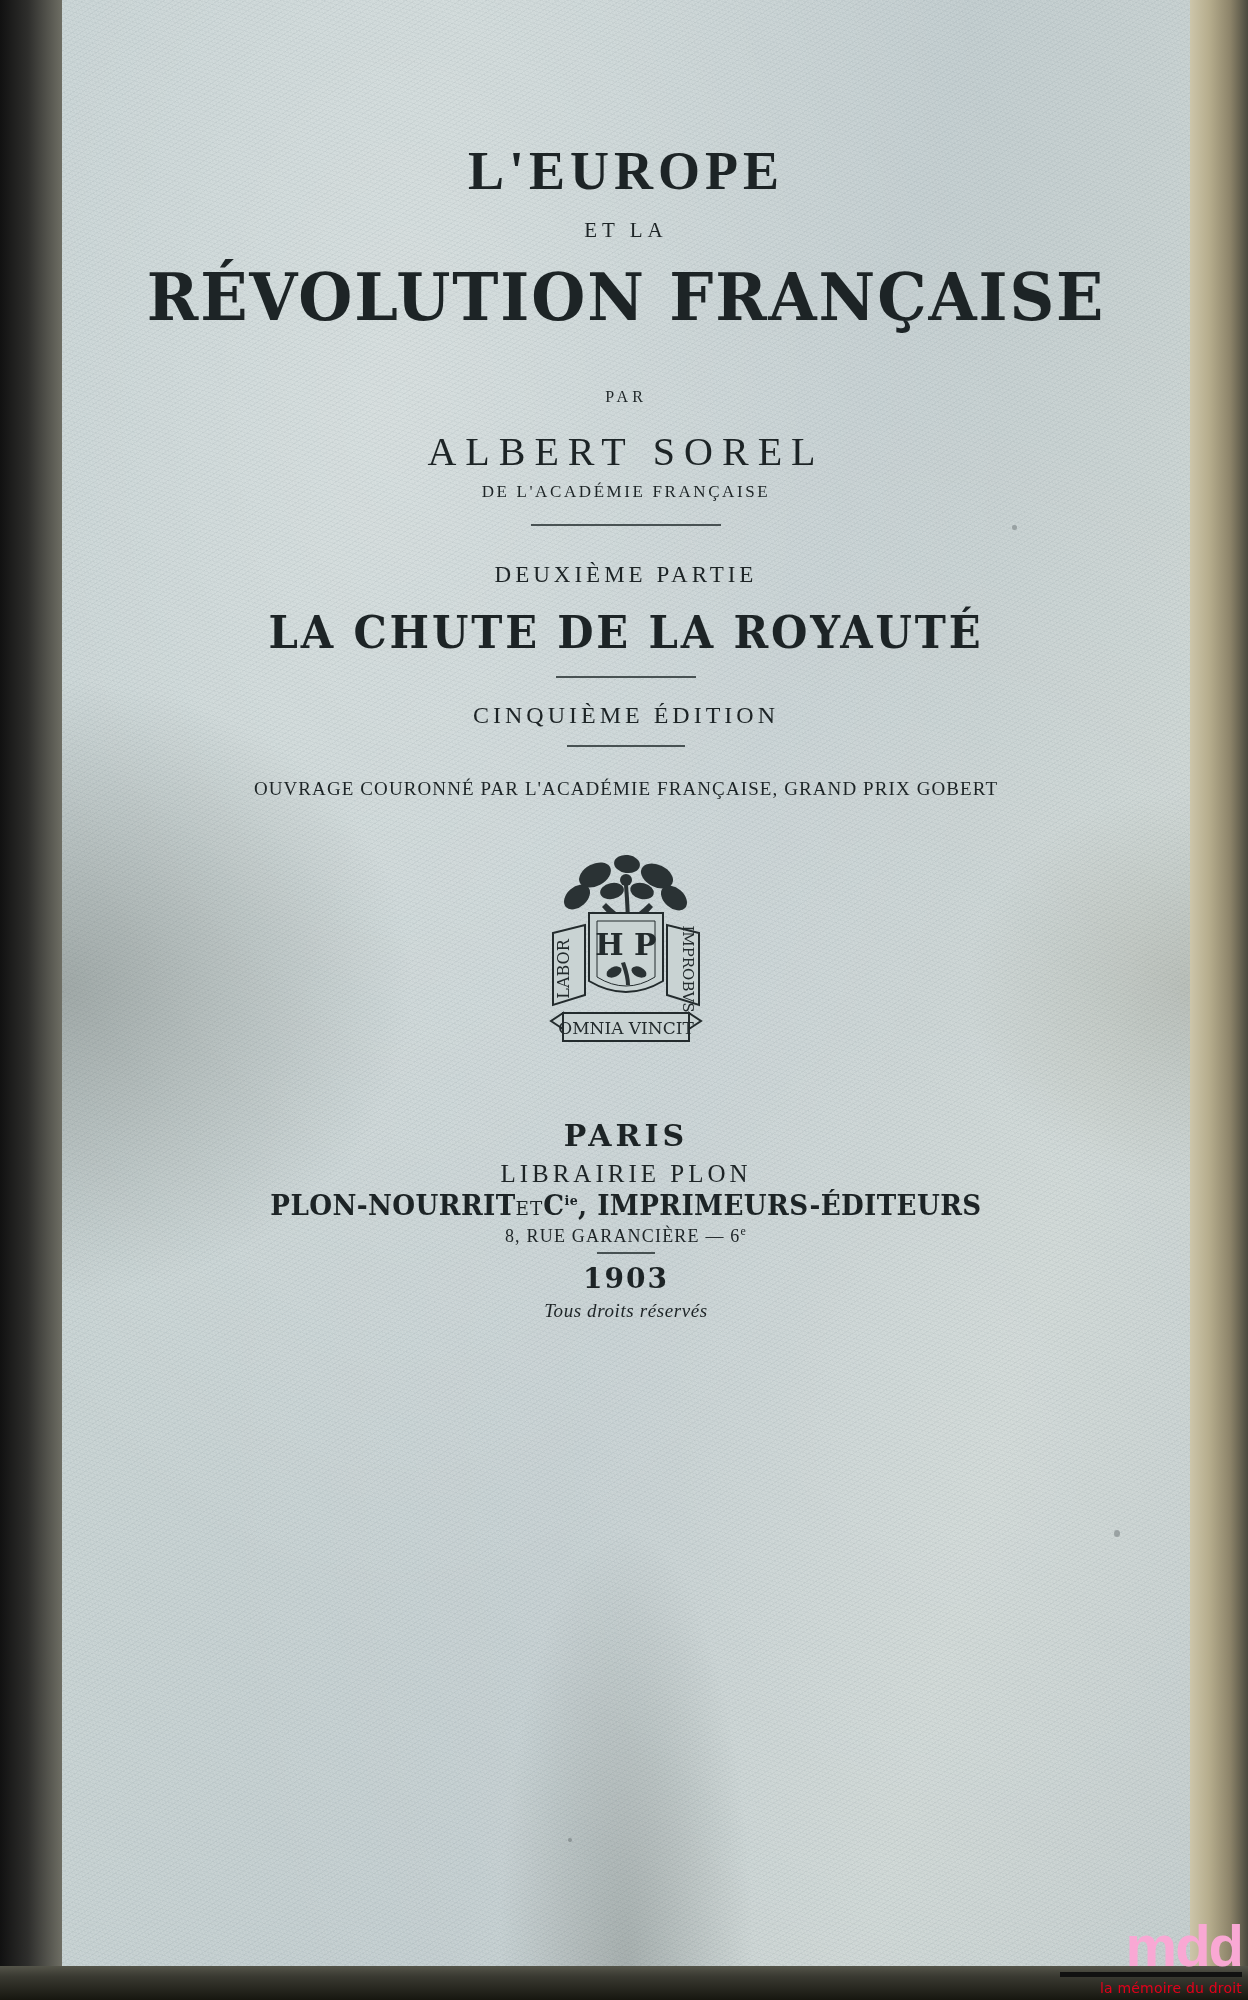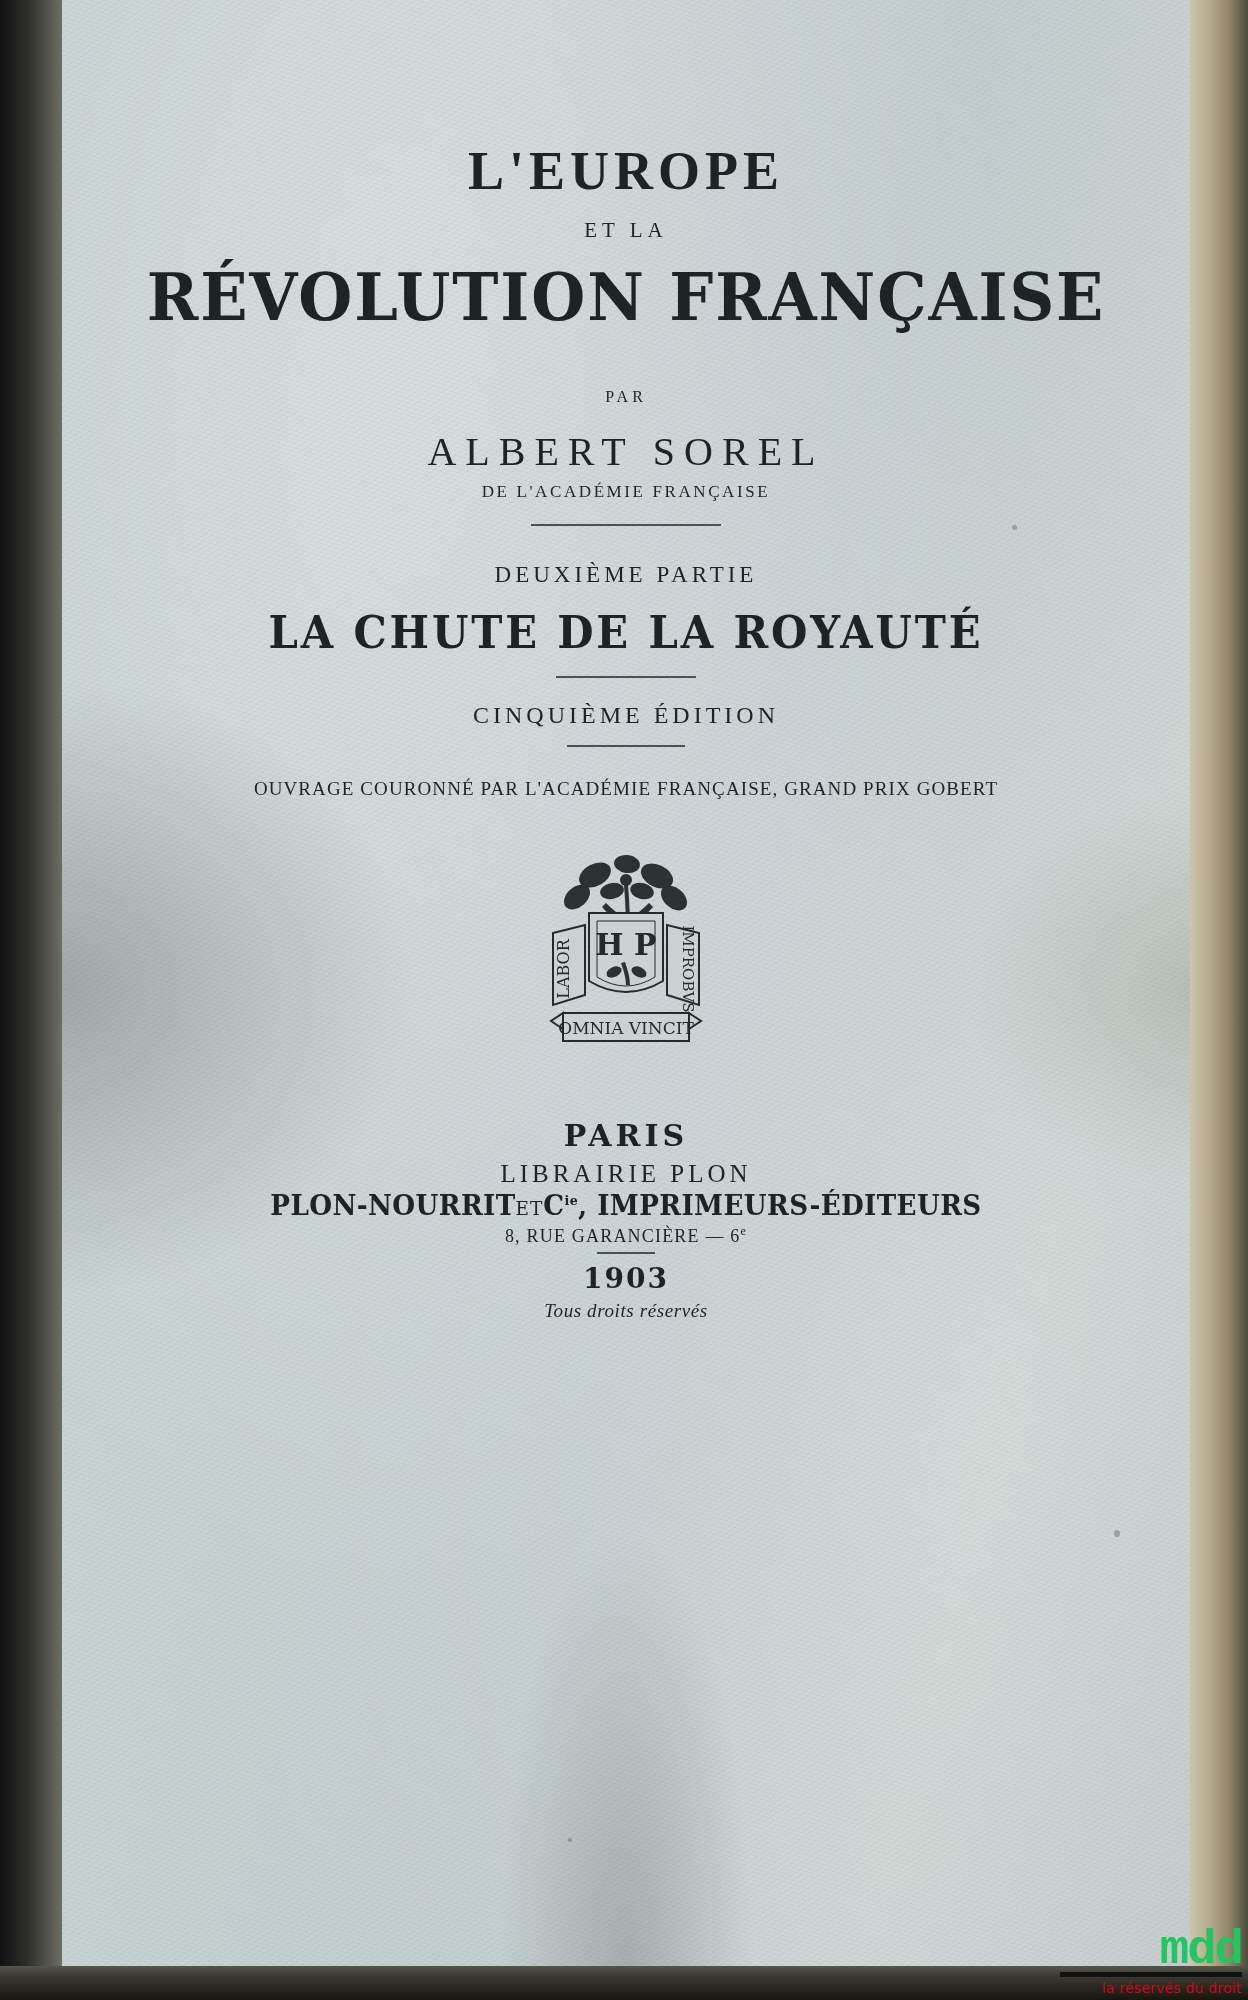--- a/index.html
+++ b/index.html
@@ -240,25 +240,25 @@
   
   .watermark {
     position: absolute;
     right: 6px;
     bottom: 0px;
     width: 190px;
     text-align: right;
     z-index: 40;
   }
   .wm-logo {
-    font-family: Liberation Mono, monospace;
-    font-size: 49px;
+    font-family: Liberation Sans, sans-serif;
+    font-size: 58px;
     line-height: 0.82;
     font-weight: 700;
-    color: #22c55e;
+    color: #f9a8d4;
     letter-spacing: -2px;
   }
   .wm-rule {
     height: 5px;
     background: #111;
     width: 182px;
     margin: 2px 0 3px auto;
   }
   .wm-text {
     font-family: "DejaVu Sans", sans-serif;
@@ -361,16 +361,16 @@
       <div class="speck" style="left:1052px;top:1530px;width:6px;height:7px;"></div>
       <div class="speck" style="left:506px;top:1838px;width:4px;height:4px;"></div>
     </div>
   </div>
 
   <div class="gutter-bottom"></div>
 
   <div class="watermark">
     <div class="wm-logo">mdd</div>
     <div class="wm-rule"></div>
-    <div class="wm-text">la réservés du droit</div>
+    <div class="wm-text">la mémoire du droit</div>
   </div>
 
 </div>
 
 </body></html>

